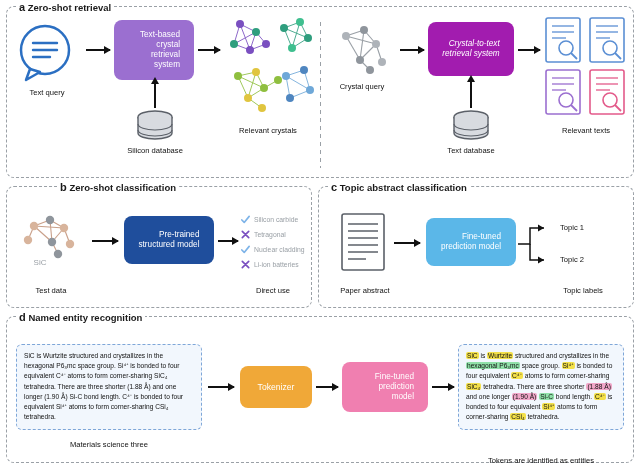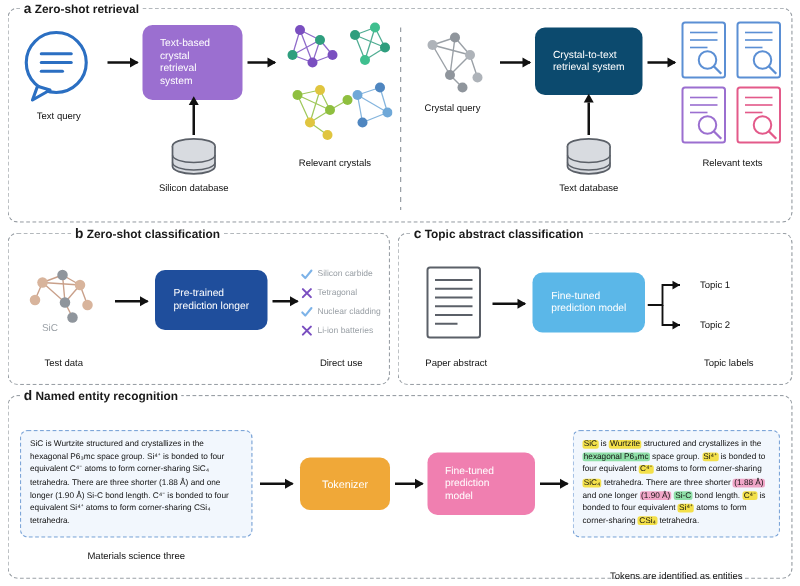--- a/index.html
+++ b/index.html
@@ -1,21 +1,21 @@
 <!DOCTYPE html>
 <html><head>
 <meta charset="utf-8">
 <style>
   html,body{margin:0;padding:0;}
   body{width:640px;height:469px;background:#ffffff;font-family:"Liberation Sans",sans-serif;color:#1a1a1a;position:relative;overflow:hidden;}
   .panel{position:absolute;border:1.4px dashed #9aa0a6;border-radius:8px;box-sizing:border-box;}
   .panel-label{position:absolute;font-weight:bold;font-size:9.5px;background:#fff;padding:0 3px;}
   .bold-letter{font-weight:bold;font-size:11px;}
   .cap{position:absolute;font-size:7.6px;text-align:center;color:#111;}
-  .box{position:absolute;box-sizing:border-box;border-radius:8px;display:flex;align-items:center;justify-content:center;text-align:left;color:#fff;font-size:8.4px;line-height:1.25;padding:14px;}
+  .box{position:absolute;box-sizing:border-box;border-radius:8px;display:flex;align-items:center;justify-content:center;text-align:right;color:#fff;font-size:8.4px;line-height:1.25;padding:14px;}
   .arrow{position:absolute;background:#111;height:1.6px;}
   .arrow:after{content:"";position:absolute;right:-1px;top:-3.2px;border-left:7px solid #111;border-top:4px solid transparent;border-bottom:4px solid transparent;}
   .arrow-v{position:absolute;background:#111;width:1.6px;}
   .arrow-v:after{content:"";position:absolute;left:-3.2px;top:-7px;border-bottom:7px solid #111;border-left:4px solid transparent;border-right:4px solid transparent;}
   .tokbox{position:absolute;box-sizing:border-box;border:1.2px dashed #7ea6d8;border-radius:6px;background:#f2f7fd;padding:6px 7px;font-size:6.6px;line-height:1.55;color:#111;}
   .hl{border-radius:2px;padding:0 1px;}
   .divider{position:absolute;background:#9aa0a6;}
 </style>
 </head>
 <body>
@@ -126,21 +126,21 @@
     <circle cx="34" cy="10" r="4" fill="#8f959c"></circle>
   <circle cx="46" cy="24" r="4" fill="#aeb3b9"></circle>
     <circle cx="30" cy="40" r="4" fill="#8f959c"></circle>
   <circle cx="52" cy="42" r="4" fill="#aeb3b9"></circle>
     <circle cx="40" cy="50" r="4" fill="#8f959c"></circle>
 </svg>
 <div class="cap" style="left:326px;top:82px;width:72px;">Crystal query</div>
 
 <div class="arrow" style="left:400px;top:49px;width:24px;"></div>
 
-<div class="box" style="left:428px;top:22px;width:86px;height:54px;background:#0c4a6e;white-space:pre-line;font-size:8.2px;">Crystal-to-text
+<div class="box" style="left:428px;top:22px;width:86px;height:54px;background:#a21caf;white-space:pre-line;font-size:8.2px;font-style:italic;">Crystal-to-text
 retrieval system</div>
 
 <div class="arrow" style="left:518px;top:49px;width:22px;"></div>
 
 <svg style="position:absolute;left:544px;top:16px;" width="84" height="104" viewBox="0 0 84 104">
   <g>
     <rect x="2" y="2" width="34" height="44" rx="2" fill="#fff" stroke="#5b8fd4" stroke-width="1.6"></rect>
     <line x1="8" y1="10" x2="30" y2="10" stroke="#5b8fd4" stroke-width="1.3"></line>
     <line x1="8" y1="16" x2="30" y2="16" stroke="#5b8fd4" stroke-width="1.3"></line>
     <line x1="8" y1="22" x2="22" y2="22" stroke="#5b8fd4" stroke-width="1.3"></line>
@@ -208,21 +208,21 @@
   <circle cx="52" cy="32" r="4.2" fill="#d8b49c"></circle>
     <circle cx="40" cy="42" r="4.2" fill="#8f959c"></circle>
   <circle cx="10" cy="28" r="4.2" fill="#d8b49c"></circle>
 </svg>
 <div class="cap" style="left:22px;top:258px;width:36px;color:#9aa0a6;font-size:8px;">SiC</div>
 <div class="cap" style="left:14px;top:286px;width:74px;">Test data</div>
 
 <div class="arrow" style="left:92px;top:240px;width:26px;"></div>
 
 <div class="box" style="left:124px;top:216px;width:90px;height:48px;background:#1f4e9c;white-space:pre-line;font-size:8.2px;">Pre-trained
-prediction longer</div>
+structured model</div>
 
 <div class="arrow" style="left:218px;top:240px;width:20px;"></div>
 
 <div style="position:absolute;left:240px;top:212px;width:66px;">
   <div style="display:flex;align-items:center;gap:3px;height:15px;">
     <svg width="11" height="11" viewBox="0 0 12 12">
         <path d="M2 6.5 L4.6 9.2 L10 2.6" fill="none" stroke="#7db3e8" stroke-width="1.8" stroke-linecap="round" stroke-linejoin="round"></path>
       </svg>
     <span style="font-size:6.8px;color:#9aa0a6;">Silicon carbide</span>
   </div>

